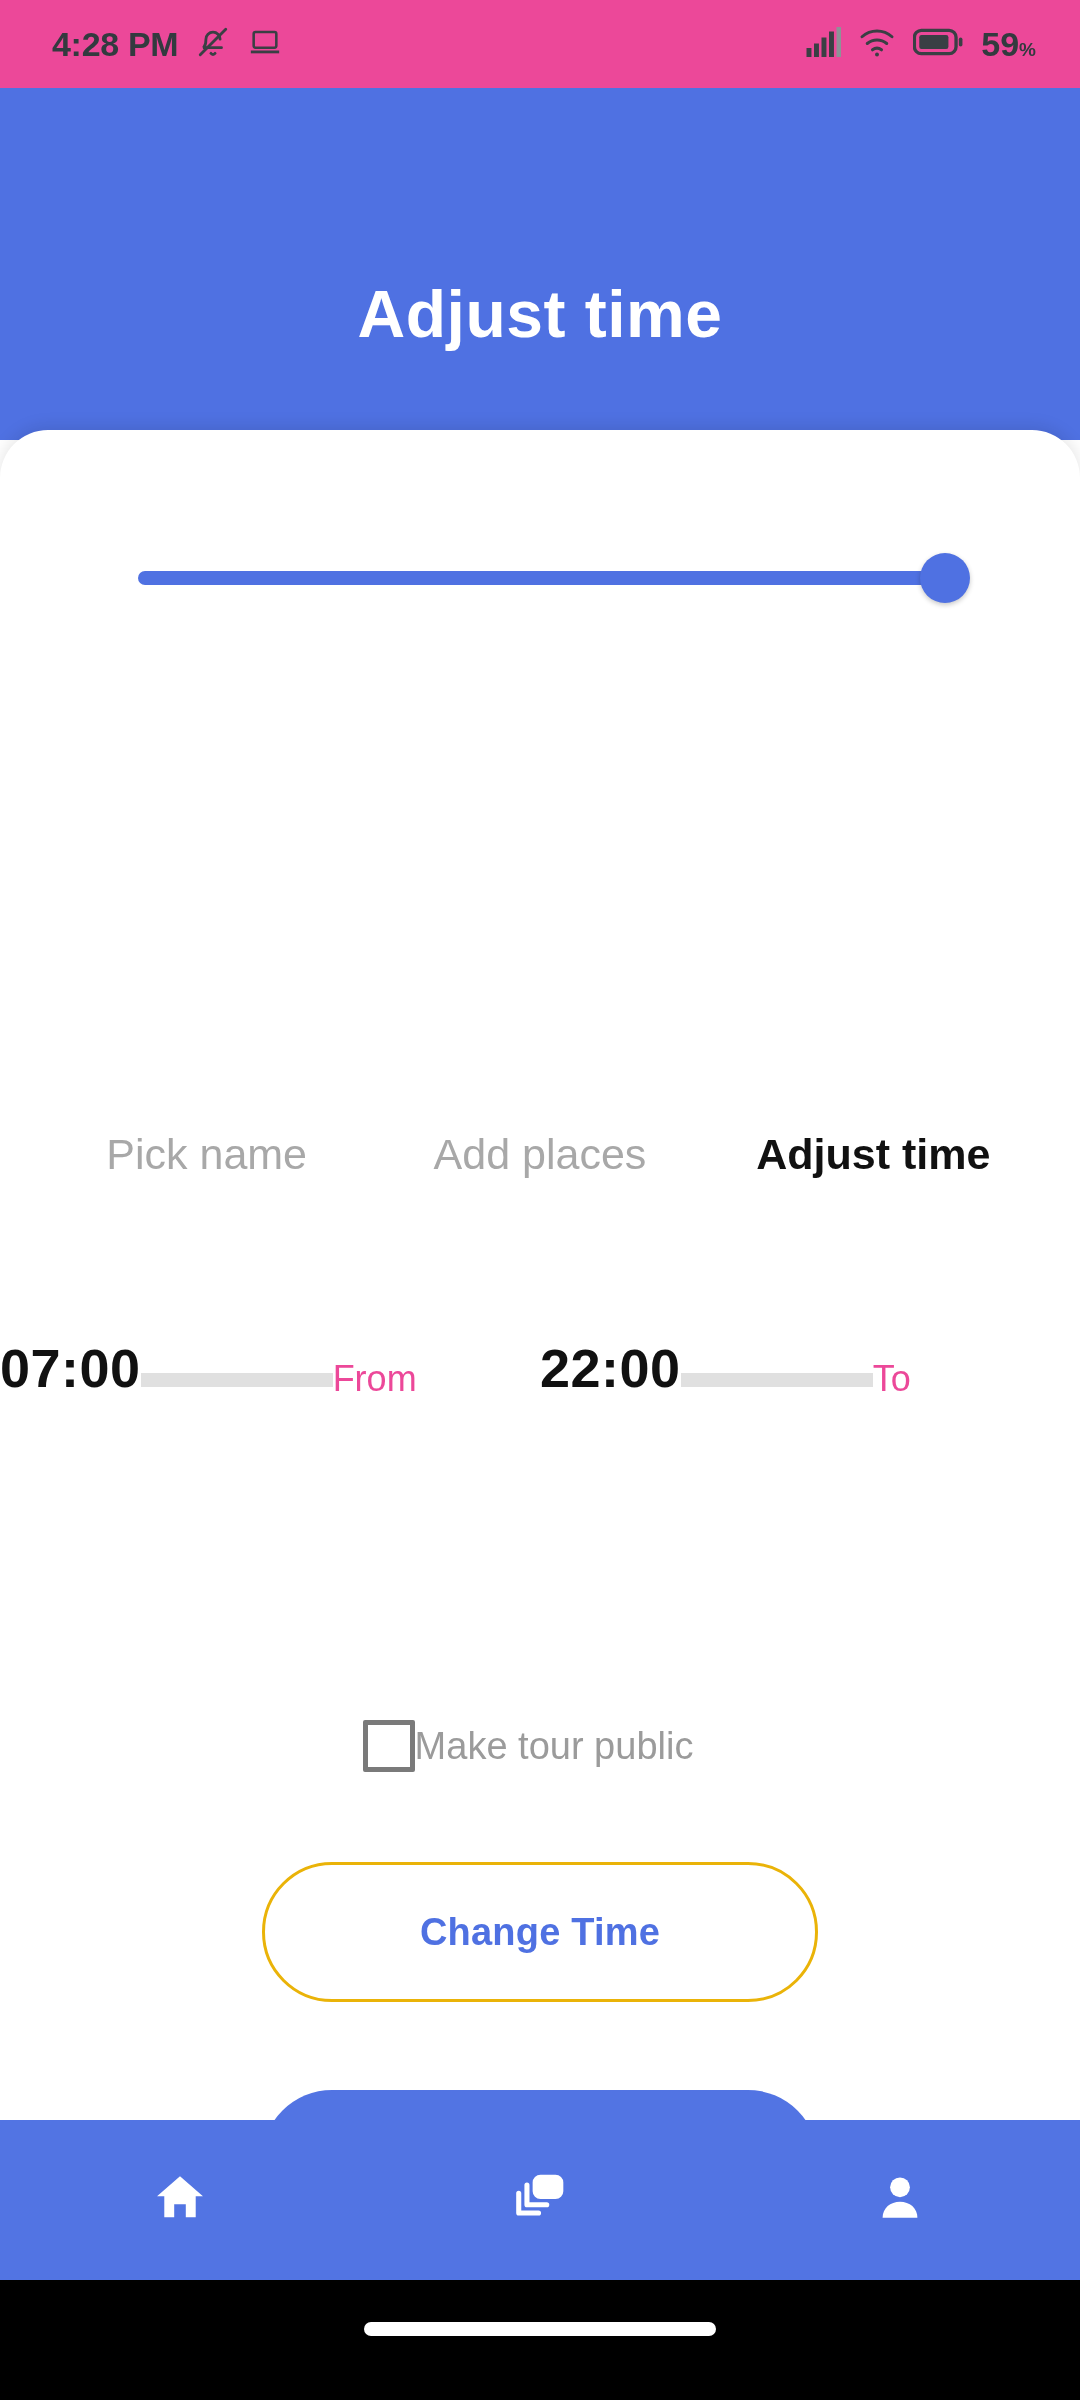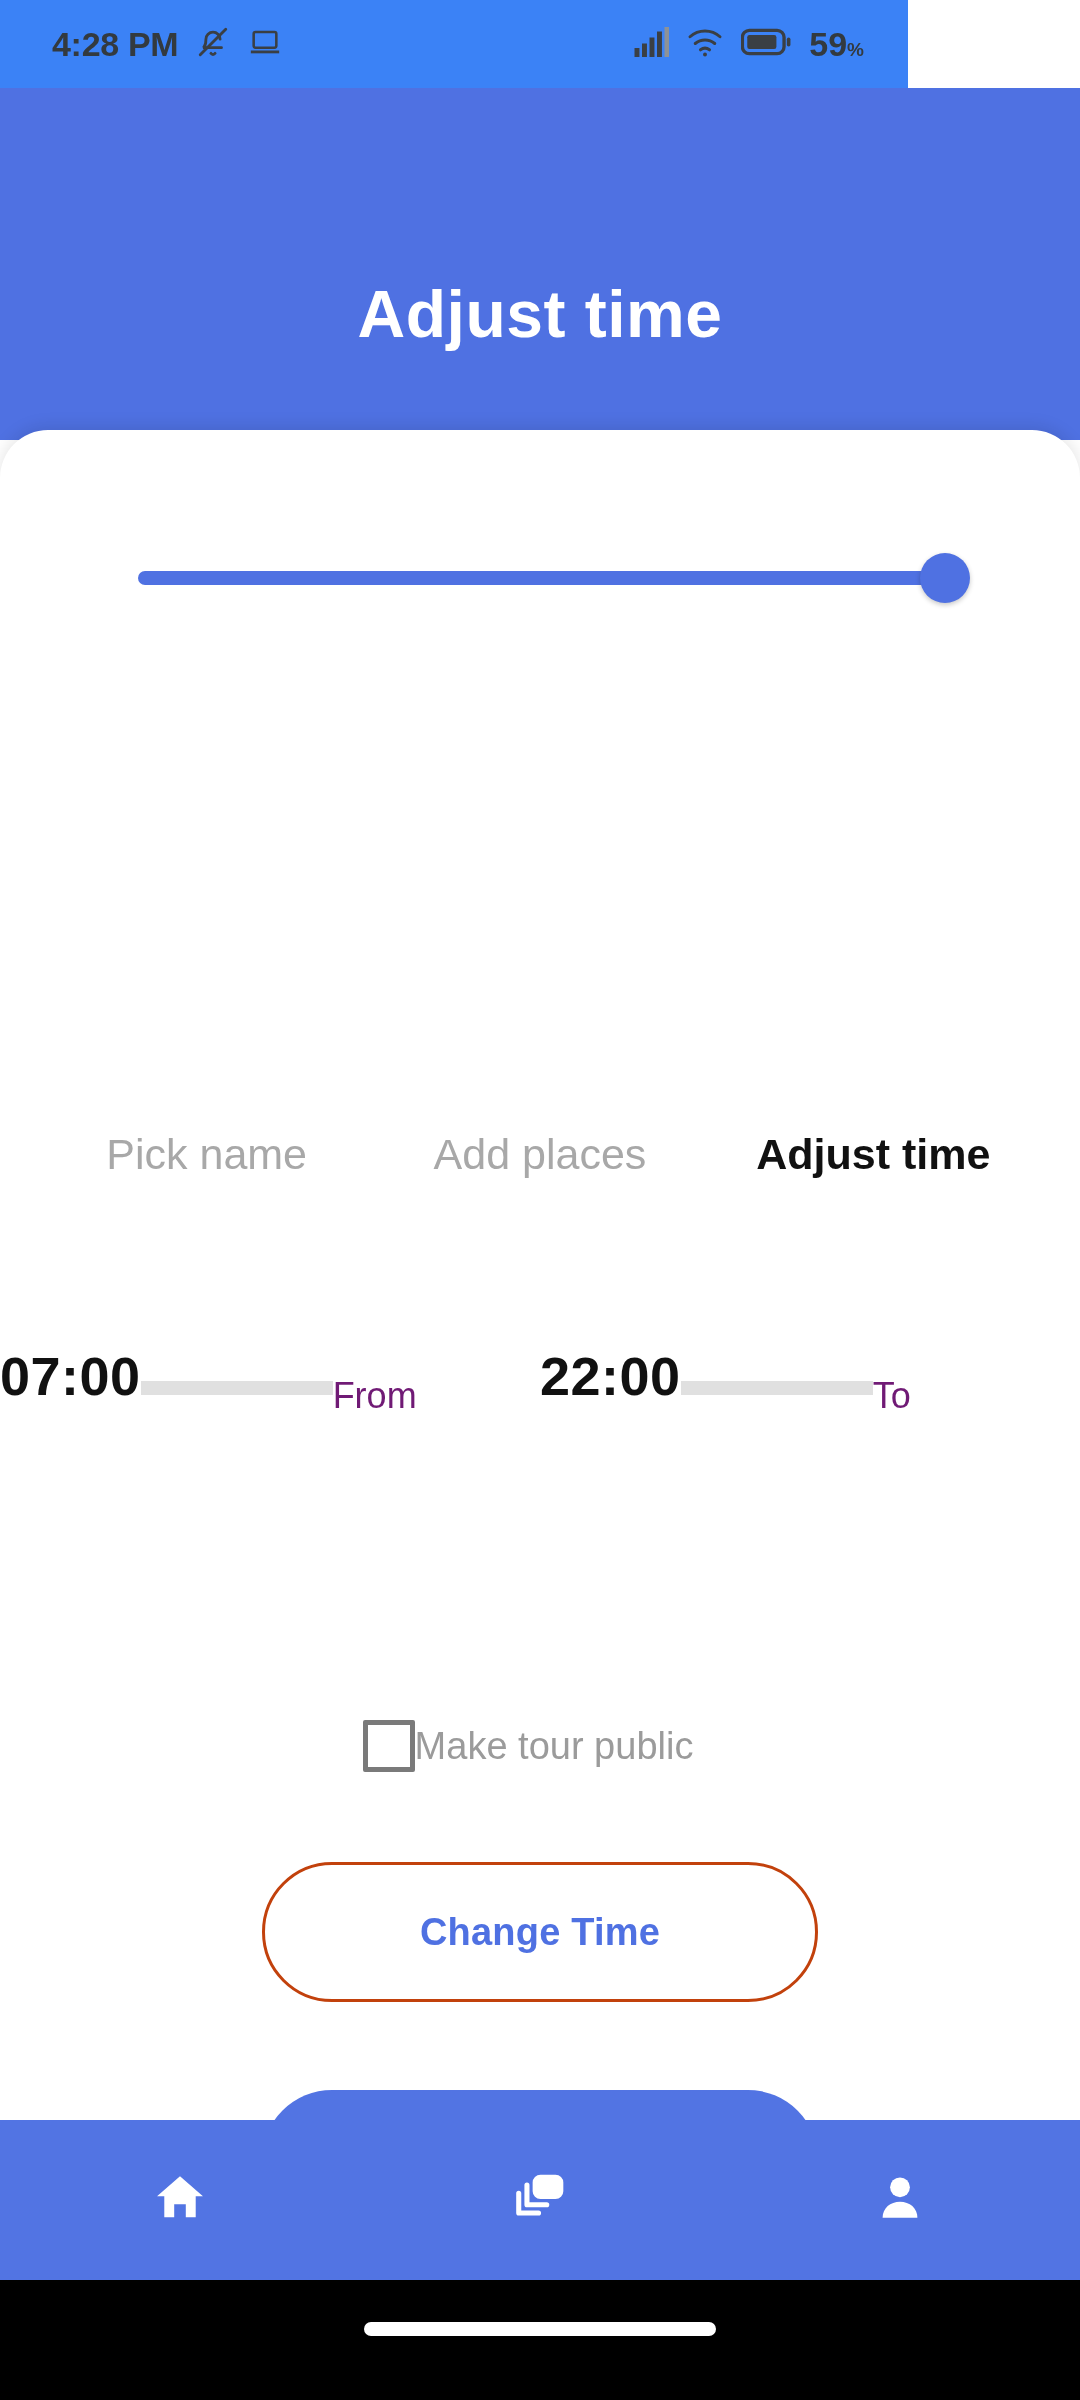--- a/index.html
+++ b/index.html
@@ -14,22 +14,22 @@
   #screen {
     position:relative;
     width:1080px; height:2400px;
     background:#ffffff;
     overflow:hidden;
   }
 
   
   #status-bar {
     position:absolute; top:0; left:0;
-    width:908px; height:88px;
-    background:#3b82f6;
+    width:1080px; height:88px;
+    background:#ec4899;
     display:flex; align-items:center;
     justify-content:space-between;
     padding:0 44px 0 52px;
   }
   .sb-left { display:flex; align-items:center; gap:18px; }
   .sb-right { display:flex; align-items:center; gap:18px; }
   .sb-clock {
     font-size:34px; font-weight:600; color:#333a3f;
     letter-spacing:-0.3px; line-height:1;
   }
@@ -111,22 +111,22 @@
   .time-val {
     font-size:54px; font-weight:700; color:#111111;
     letter-spacing:0.5px;
   }
   .time-rule {
     width:192px; height:14px;
     background:#e0e0e0;
     margin-top:24px;
   }
   .time-lbl {
-    margin-top:40px;
-    font-size:36px; color:#701a75;
+    margin-top:23px;
+    font-size:36px; color:#ec4899;
   }
 
   
   #public-row {
     position:absolute; top:1290px; left:0;
     width:1056px;
     display:flex; align-items:center; justify-content:center;
   }
   #public-box {
     width:52px; height:52px;
@@ -144,21 +144,21 @@
     position:absolute; left:262px;
     width:556px; height:140px;
     border-radius:70px;
     display:flex; align-items:center; justify-content:center;
     font-size:38px; font-weight:700;
     letter-spacing:0.2px;
   }
   #btn-change {
     top:1432px;
     background:#ffffff;
-    border:3px solid #c2410c;
+    border:3px solid #eab308;
     color:#4f71e2;
   }
   #btn-start {
     top:1660px;
     background:#5274e3;
     border:none;
     color:#ffffff;
   }
 
   

